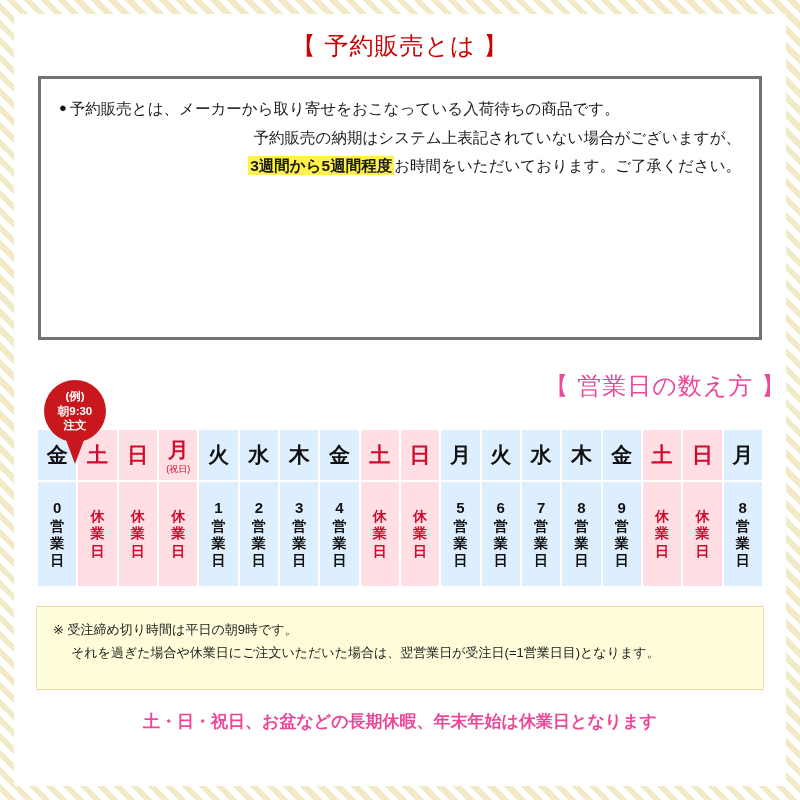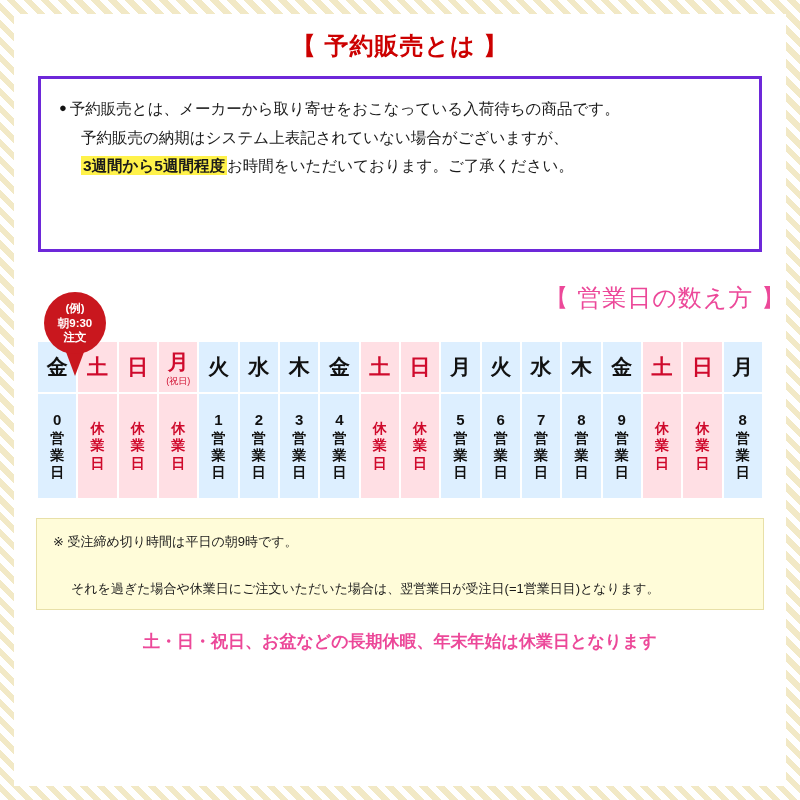--- a/index.html
+++ b/index.html
@@ -31,45 +31,45 @@
     top: 14px;
     right: 14px;
     bottom: 14px;
     background: #ffffff;
   }
 
   
   .sec1-title {
     text-align: center;
     color: #cc0000;
-    font-weight: bold;
+    font-weight: normal;
     font-size: 24px;
     letter-spacing: 1px;
     margin-top: 16px;
   }
   .red-box {
     margin: 14px 24px 0 24px;
-    border: 3px solid #6d28d9;
+    border: 3px solid #737373;
     padding: 16px 18px 10px 18px;
     box-sizing: border-box;
-    height: 176px;
+    height: 264px;
   }
   .para {
     font-size: 15.5px;
     line-height: 1.85;
     color: #1a1a1a;
   }
   .para + .para { margin-top: 13px; }
   .bullet {
     color: #111;
     font-size: 13px;
     vertical-align: 2px;
     margin-right: 3px;
   }
-  .indent { padding-left: 22px; display: block; }
+  .indent { padding-left: 22px; display: block; text-align: right; }
   .hl {
     background: #fff24a;
     padding: 1px 2px;
     font-weight: bold;
   }
 
   
   .sec2-title {
     text-align: right;
     color: #ec4899;
@@ -164,26 +164,26 @@
     line-height: 1.22;
     font-size: 14px;
   }
   .vtxt .num { font-size: 15px; }
 
   
   .note-box {
     margin: 18px 22px 0 22px;
     background: #fffcd9;
     border: 1px solid #e8e0a8;
-    padding: 12px 14px 8px 16px;
+    padding: 12px 14px 24px 16px;
     font-size: 13px;
     line-height: 1.75;
     color: #1a1a1a;
   }
-  .note-box .l2 { padding-left: 18px; display: block; margin-top: 24px; }
+  .note-box .l2 { padding-left: 18px; display: block; }
 
   .footer-note {
     text-align: center;
     margin-top: 20px;
     color: #ec4899;
     font-weight: bold;
     font-size: 17px;
   }
 </style>
 </head>

